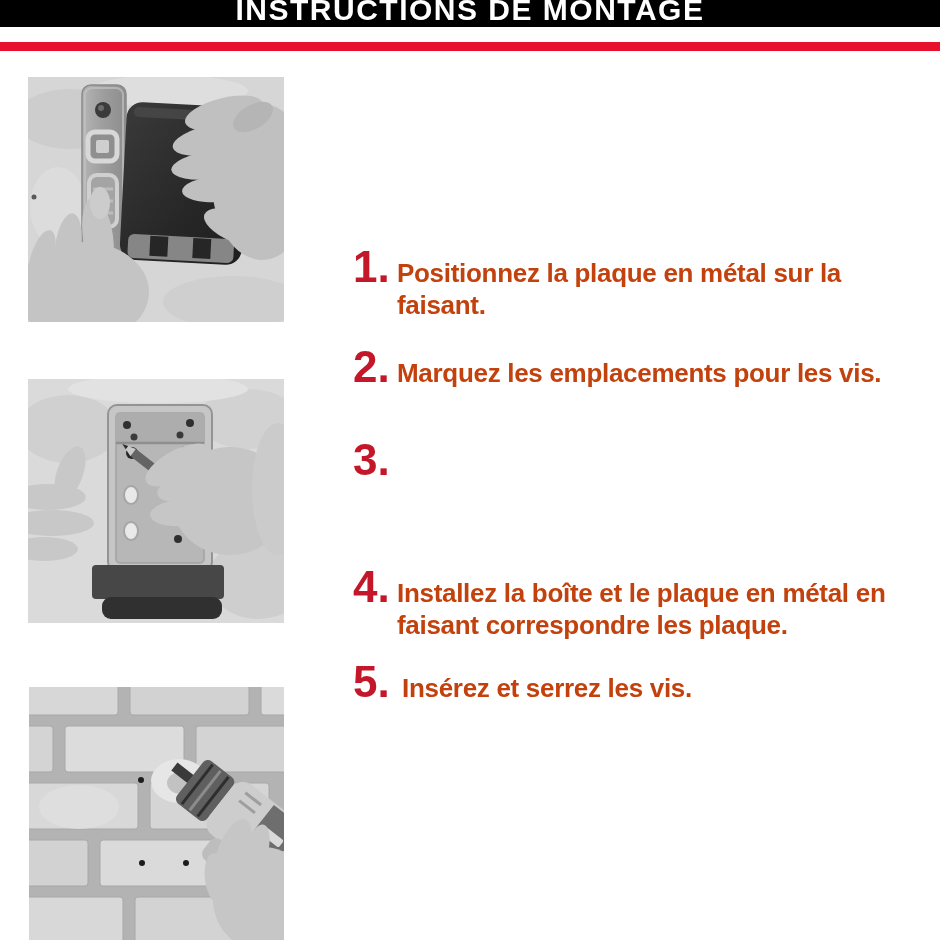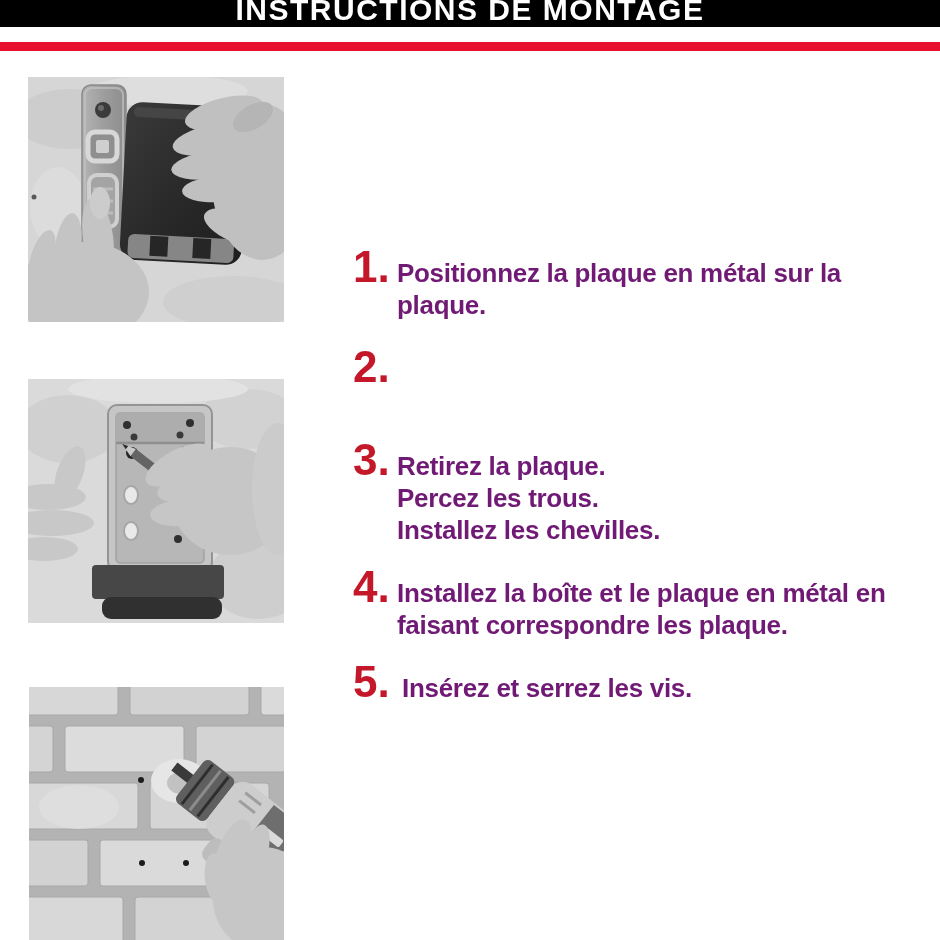--- a/index.html
+++ b/index.html
@@ -67,21 +67,21 @@
     line-height: 1;
     color: #c4182a;
     flex: 0 0 auto;
   }
   .step-lines { padding-left: 2px; }
   .step-line {
     font-size: 26px;
     font-weight: bold;
     line-height: 32px;
     letter-spacing: -0.3px;
-    color: #701a75;
+    color: #c2410c;
     white-space: nowrap;
   }
   #step-1 { top: 245px; }
   #step-2 { top: 345px; }
   #step-3 { top: 438px; }
   #step-4 { top: 565px; }
   #step-5 { top: 660px; }
   #step-5 .step-lines { padding-left: 7px; text-align: center; }
 </style>
 </head>
@@ -264,35 +264,33 @@
         <ellipse cx="224" cy="172" rx="13" ry="36" transform="rotate(18 224 172)"></ellipse>
         <ellipse cx="188" cy="192" rx="12" ry="26" transform="rotate(-8 188 192)"></ellipse>
       </g>
     </svg>
   </figure>
 
   <div class="step" id="step-1">
     <span class="step-number">1.</span>
     <div class="step-lines">
       <div class="step-line">Positionnez la plaque en métal sur la</div>
-      <div class="step-line">plaque.</div>
+      <div class="step-line">faisant.</div>
     </div>
   </div>
 
   <div class="step" id="step-2">
     <span class="step-number">2.</span>
+    <div class="step-lines">
+      <div class="step-line">Marquez les emplacements pour les vis.</div>
+    </div>
   </div>
 
   <div class="step" id="step-3">
     <span class="step-number">3.</span>
-    <div class="step-lines">
-      <div class="step-line">Retirez la plaque.</div>
-      <div class="step-line">Percez les trous.</div>
-      <div class="step-line">Installez les chevilles.</div>
-    </div>
   </div>
 
   <div class="step" id="step-4">
     <span class="step-number">4.</span>
     <div class="step-lines">
       <div class="step-line">Installez la boîte et le plaque en métal en</div>
       <div class="step-line">faisant correspondre les plaque.</div>
     </div>
   </div>
 

